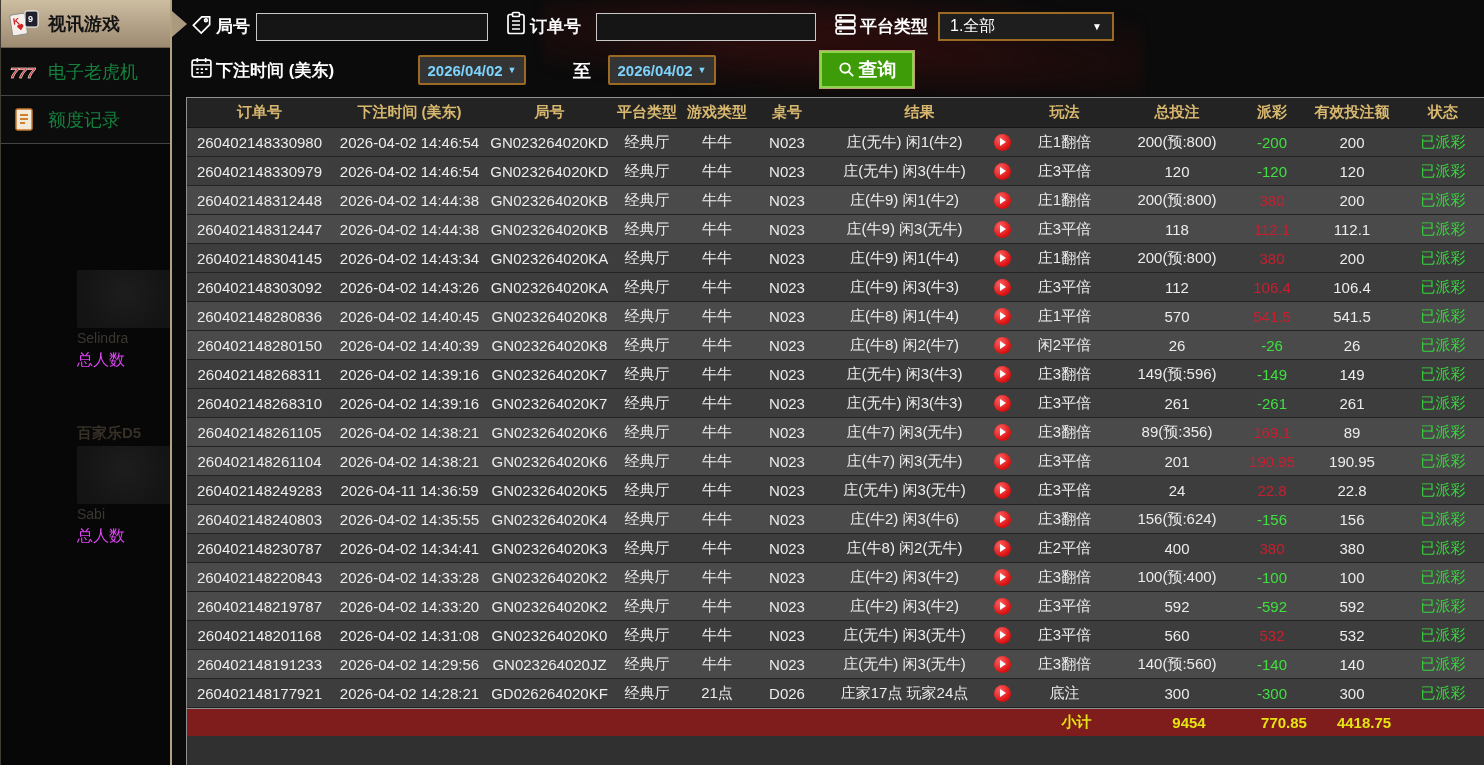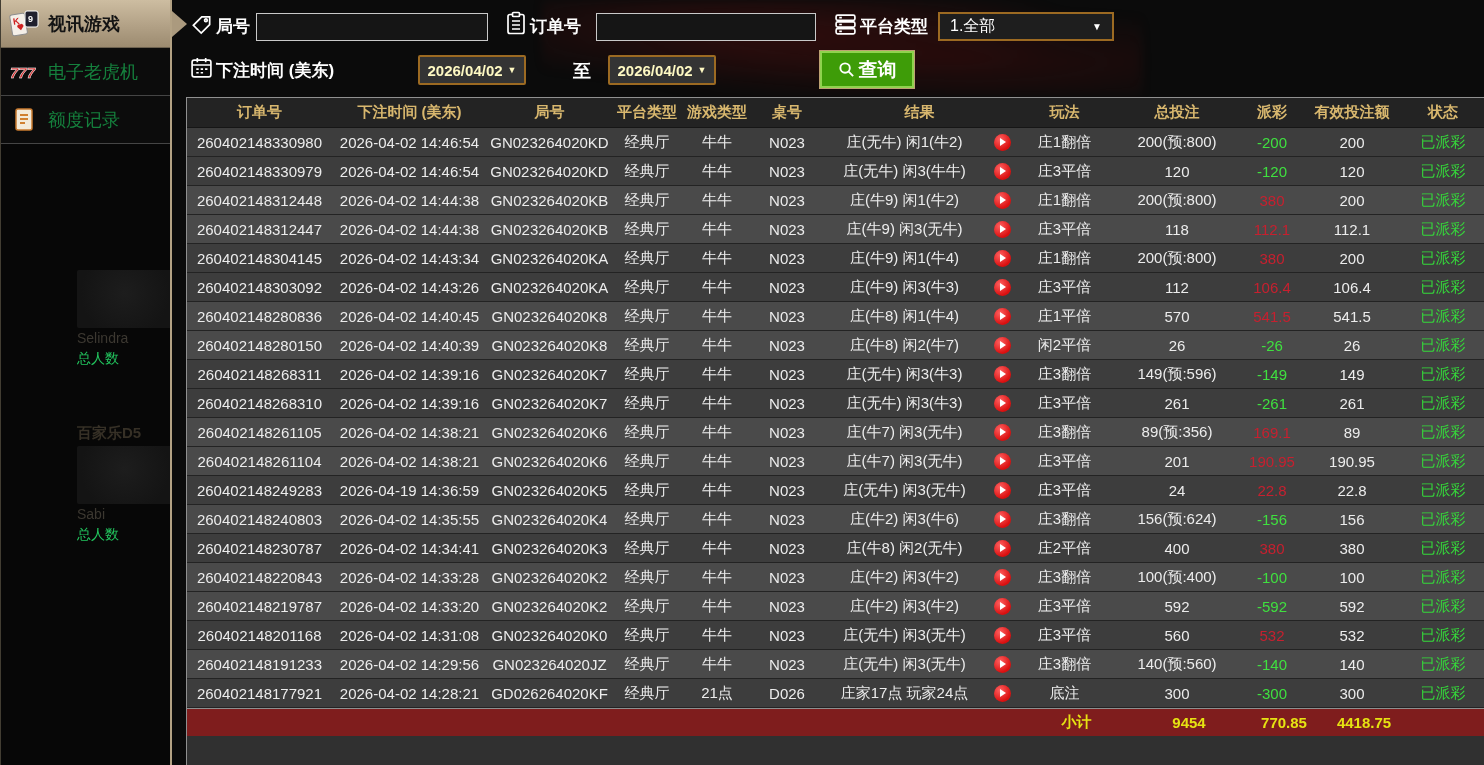--- a/index.html
+++ b/index.html
@@ -27,21 +27,21 @@
   .menu-item.active::after {
     content:""; position:absolute; right:-17px; top:50%; transform:translateY(-50%);
     border-left:15px solid #ab9a7e; border-top:13px solid transparent; border-bottom:13px solid transparent;
   }
   
   .lobby-ghost { position:absolute; left:0; top:252px; right:0; bottom:0; overflow:hidden; }
   .ghost-card { position:absolute; left:76px; width:110px; }
   .ghost-title { color:#363026; font-size:15px; font-weight:bold; margin-bottom:3px; white-space:nowrap; }
   .ghost-thumb { width:96px; height:58px; background:radial-gradient(circle at 50% 40%, #1d1d1d, #141414 75%); border-radius:2px; }
   .ghost-name { color:#3c3831; font-size:14px; margin-top:2px; }
-  .ghost-sub { color:#22c55e; font-size:14px; margin-top:4px; }
+  .ghost-sub { color:#d946ef; font-size:16px; margin-top:4px; }
   
   .main { position:absolute; left:172px; top:0; right:0; bottom:0; }
   .glow {
     position:absolute; left:370px; top:0; width:600px; height:95px; pointer-events:none;
     background:radial-gradient(ellipse at 35% 30%, rgba(122,18,18,.30), transparent 60%),
                radial-gradient(ellipse at 72% 65%, rgba(95,14,14,.28), transparent 60%);
     filter:blur(5px);
   }
   .filters { position:absolute; left:0; top:0; width:100%; height:97px; z-index:5; }
   .filters > * { position:absolute; }
@@ -59,21 +59,21 @@
     left:766px;top:12px;width:176px;height:29px;
     background:#1e1e1e; border:2px solid var(--picker-border); color:#fff;
     display:flex; align-items:center; justify-content:space-between;
     font-size:16px; padding:0 10px; cursor:pointer;
   }
   .sel-arrow { font-size:10px; color:#fff; }
   .fi-cal{left:18px;top:56px;} .fl-bettime{left:44px;top:59px;}
   .datepick{
     top:55px; width:108px; height:30px; background:#343434;
     border:2px solid var(--picker-border); border-radius:2px;
-    color:#fef9c3; font-size:15px; font-weight:bold;
+    color:#7dd3fc; font-size:15px; font-weight:bold;
     display:flex; align-items:center; justify-content:center; gap:5px; cursor:pointer;
   }
   .dp-from{left:246px;} .dp-to{left:436px;}
   .dp-arrow{font-size:9px;}
   .fl-to{left:401px;top:59px;font-size:18px;}
   .btn-query{
     left:648px; top:51px; width:94px; height:37px;
     background:var(--query-green); border:2px solid #8fd24e; outline:1px solid #bda172;
     color:#fff; font-size:19px; font-weight:bold;
     display:flex; align-items:center; justify-content:center; gap:4px; cursor:pointer;
@@ -451,21 +451,21 @@
               <span class="replay"></span>
             </div>
             <div class="cell">庄3平倍</div>
             <div class="cell">201</div>
             <div class="cell pos">190.95</div>
             <div class="cell">190.95</div>
             <div class="cell st">已派彩</div>
           </div>
           <div class="trow dark">
             <div class="cell">260402148249283</div>
-            <div class="cell">2026-04-19 14:36:59</div>
+            <div class="cell">2026-04-11 14:36:59</div>
             <div class="cell">GN023264020K5</div>
             <div class="cell">经典厅</div>
             <div class="cell">牛牛</div>
             <div class="cell">N023</div>
             <div class="cell">庄(无牛) 闲3(无牛)</div>
             <div class="replay-wrap">
               <span class="replay"></span>
             </div>
             <div class="cell">庄3平倍</div>
             <div class="cell">24</div>

